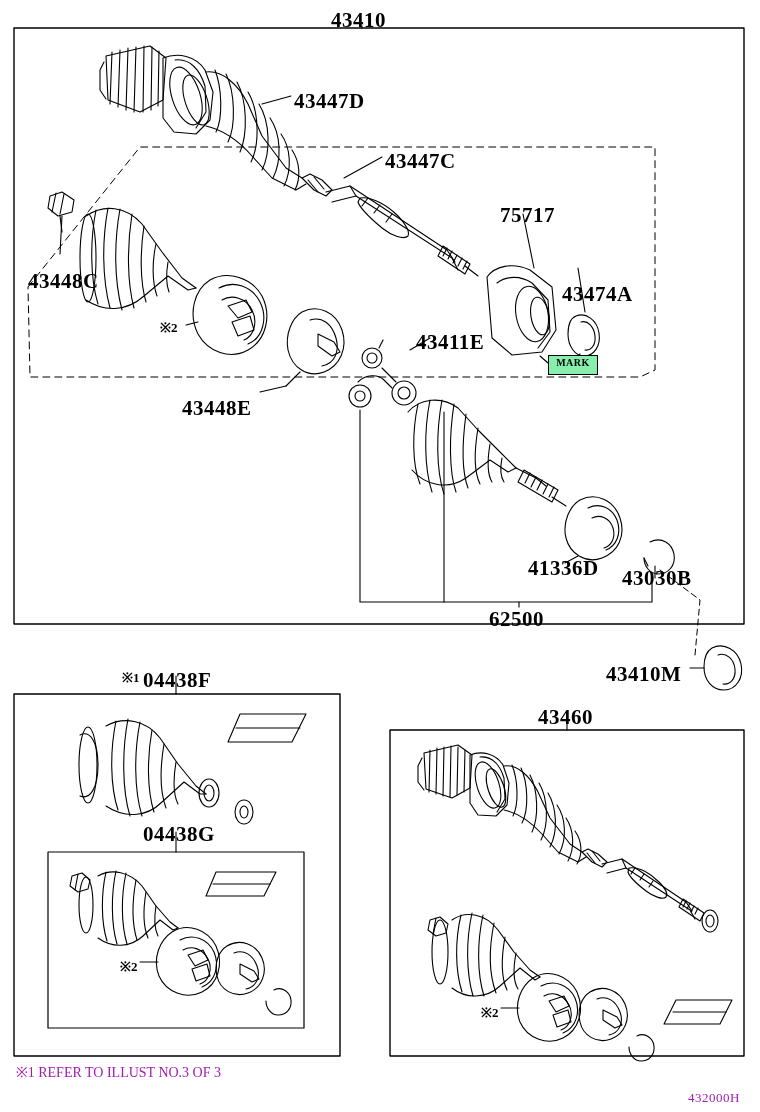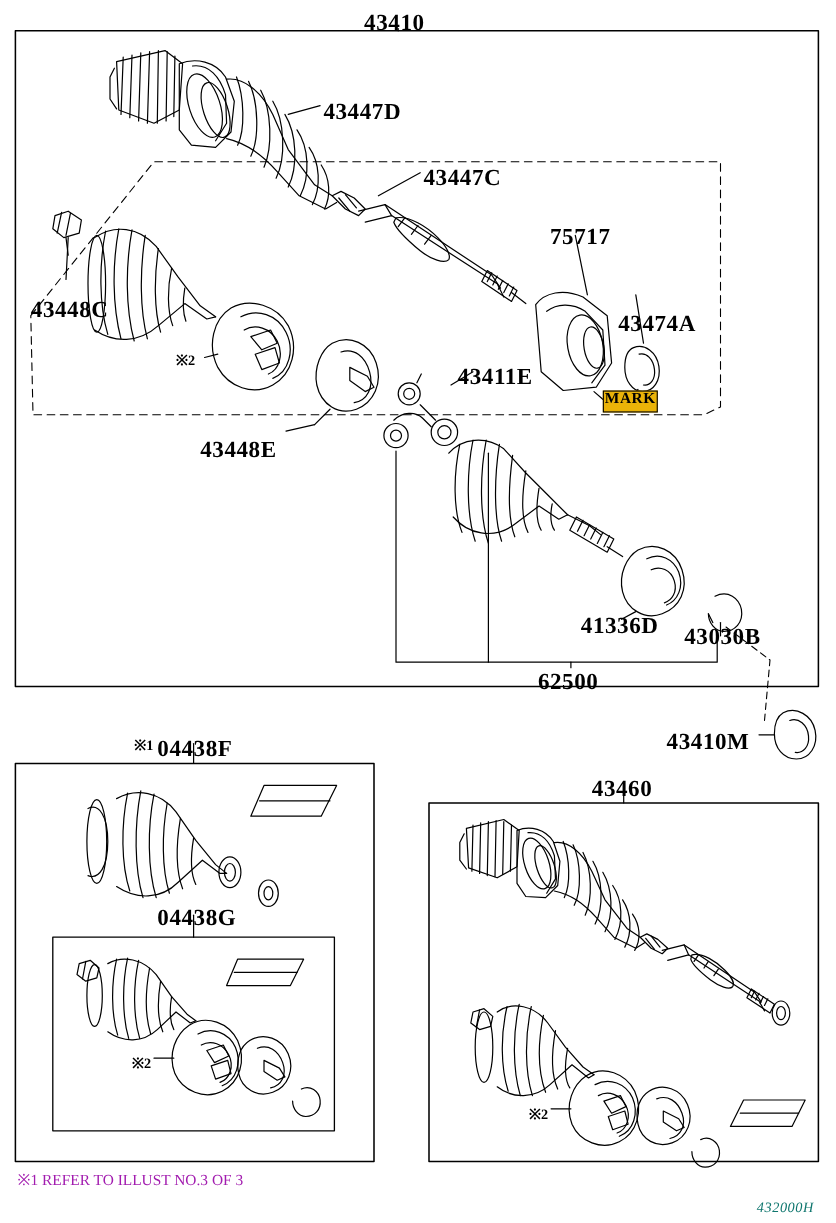--- a/index.html
+++ b/index.html
@@ -47,29 +47,28 @@
     font-size: 14px;
     letter-spacing: 0;
     white-space: nowrap;
     color: #a21caf;
   }
   .code {
     position: absolute;
     font-family: "Liberation Serif", serif;
     font-size: 13px;
     letter-spacing: 0.5px;
-    color: #0f766e;
-    font-style: italic;
+    color: #a21caf;
   }
   .markbox {
     position: absolute;
     border: 1.5px solid #000;
-    background: #eab308;
+    background: #86efac;
     font-family: "Liberation Serif", serif;
-    font-size: 14px;
+    font-size: 10px;
     font-weight: bold;
     text-align: center;
     line-height: 14px;
     letter-spacing: 0.5px;
   }
 </style>
 </head>
 <body>
 
 <div id="stage">

